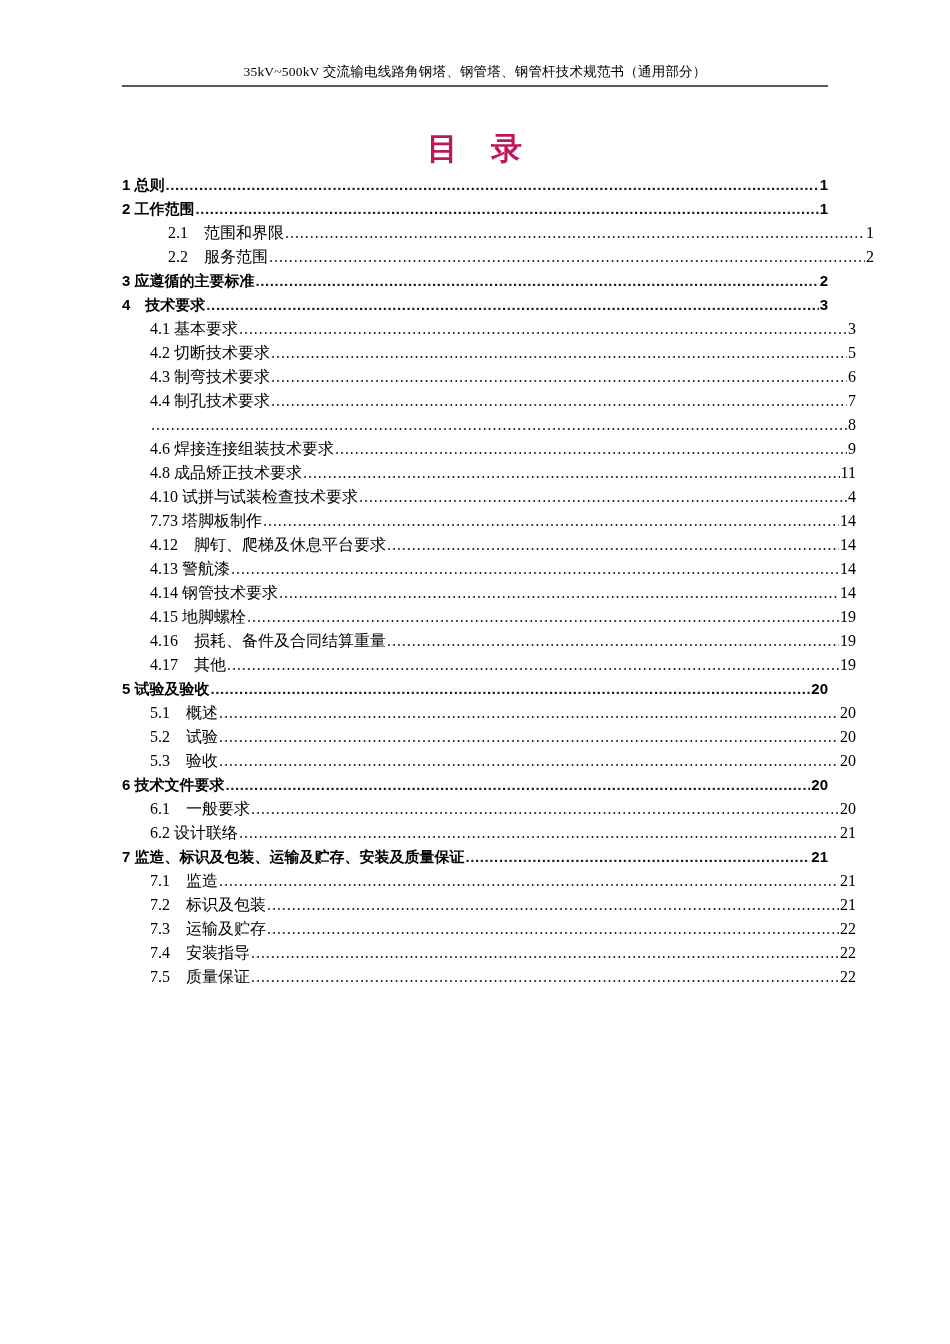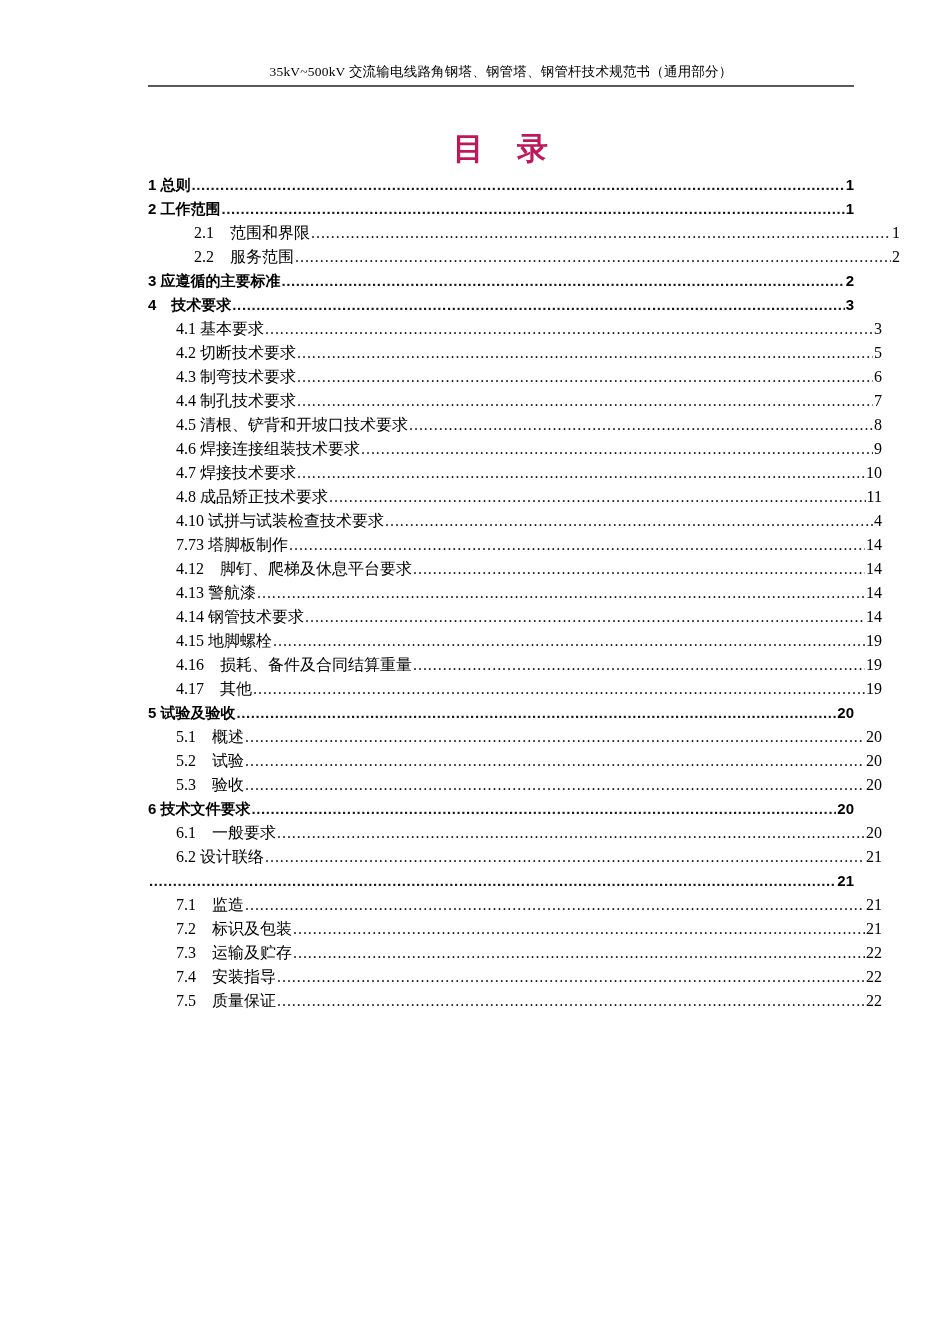--- a/index.html
+++ b/index.html
@@ -13,21 +13,20 @@
     font-family: "Liberation Serif", "DejaVu Serif", serif;
     color: #000000;
     overflow: hidden;
   }
 
   .page {
     position: relative;
     width: 846px;
     height: 1344px;
     box-sizing: border-box;
-    margin-left: 26px;
   }
 
   
   .header {
     position: absolute;
     left: 122px;
     top: 62px;
     width: 706px;
   }
   .header-text {
@@ -201,35 +200,29 @@
         <span class="toc-label">4.3 制弯技术要求</span>
         <span class="toc-dots"></span>
         <span class="toc-page">6</span>
       </div>
       <div class="toc-row lvl2 ind-a">
         <span class="toc-label">4.4 制孔技术要求</span>
         <span class="toc-dots"></span>
         <span class="toc-page">7</span>
       </div>
       <div class="toc-row lvl2 ind-a">
-        <span class="toc-label">4.5 清根、铲背和开坡口技术要求</span>
         <span class="toc-dots"></span>
         <span class="toc-page">8</span>
       </div>
       <div class="toc-row lvl2 ind-a">
         <span class="toc-label">4.6 焊接连接组装技术要求</span>
         <span class="toc-dots"></span>
         <span class="toc-page">9</span>
       </div>
       <div class="toc-row lvl2 ind-a">
-        <span class="toc-label">4.7 焊接技术要求</span>
-        <span class="toc-dots"></span>
-        <span class="toc-page">10</span>
-      </div>
-      <div class="toc-row lvl2 ind-a">
         <span class="toc-label">4.8 成品矫正技术要求</span>
         <span class="toc-dots"></span>
         <span class="toc-page">11</span>
       </div>
       <div class="toc-row lvl2 ind-a">
         <span class="toc-label">4.10 试拼与试装检查技术要求</span>
         <span class="toc-dots"></span>
         <span class="toc-page">4</span>
       </div>
       <div class="toc-row lvl2 ind-a">
@@ -296,20 +289,21 @@
         <span class="toc-label">6.1　一般要求</span>
         <span class="toc-dots"></span>
         <span class="toc-page">20</span>
       </div>
       <div class="toc-row lvl2 ind-a">
         <span class="toc-label">6.2 设计联络</span>
         <span class="toc-dots"></span>
         <span class="toc-page">21</span>
       </div>
       <div class="toc-row lvl1">
+        <span class="toc-label">7  监造、标识及包装、运输及贮存、安装及质量保证</span>
         <span class="toc-dots"></span>
         <span class="toc-page">21</span>
       </div>
       <div class="toc-row lvl2 ind-a">
         <span class="toc-label">7.1　监造</span>
         <span class="toc-dots"></span>
         <span class="toc-page">21</span>
       </div>
       <div class="toc-row lvl2 ind-a">
         <span class="toc-label">7.2　标识及包装</span>

